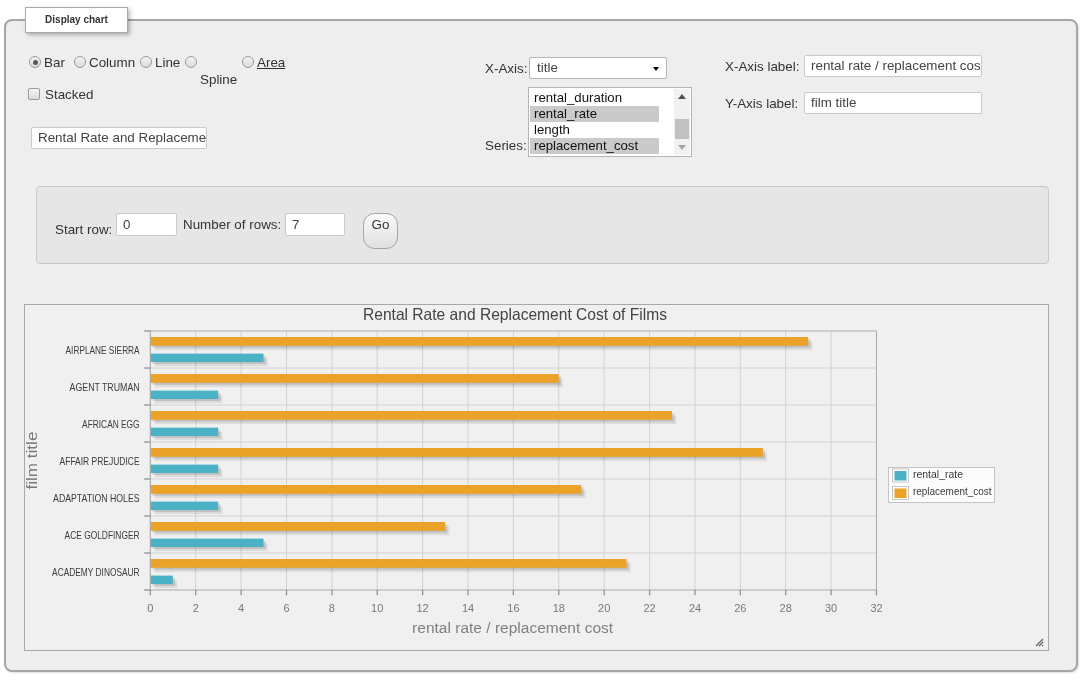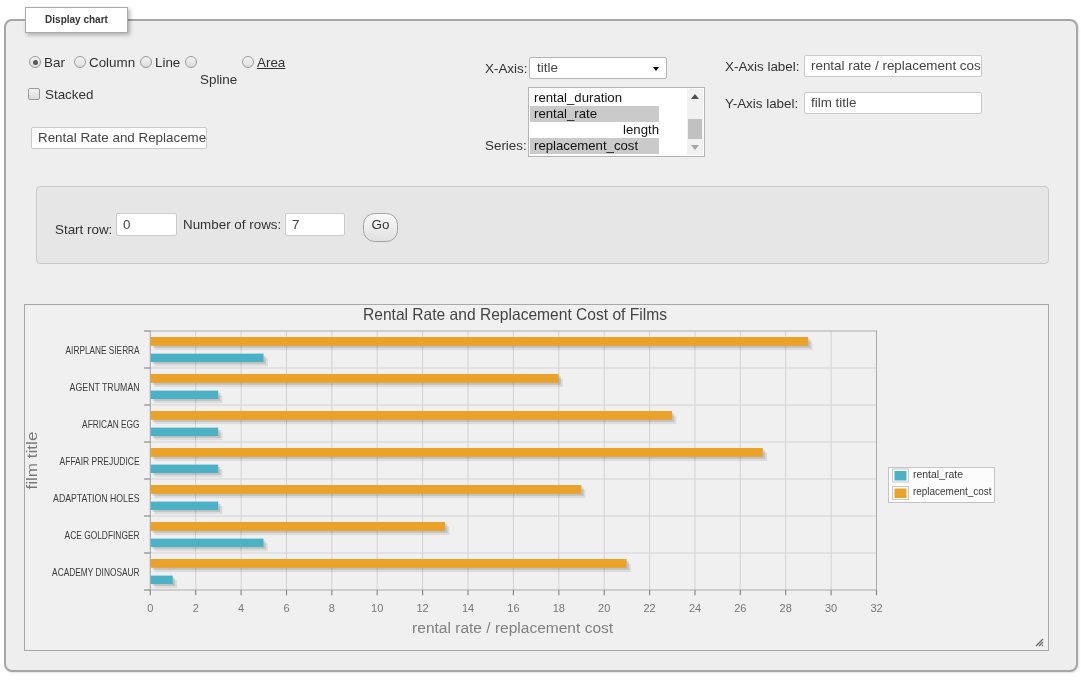--- a/index.html
+++ b/index.html
@@ -14,29 +14,29 @@
 .radio{width:12px;height:12px;border-radius:50%;border:1px solid #9a9a9a;
   background:linear-gradient(#f4f4f4,#dcdcdc);box-sizing:border-box;}
 .radio.checked::after{content:"";position:absolute;left:2.5px;top:2.5px;width:5px;height:5px;
   border-radius:50%;background:#585858;}
 .checkbox{width:12px;height:12px;border-radius:2px;border:1px solid #9a9a9a;
   background:linear-gradient(#f4f4f4,#dcdcdc);box-sizing:border-box;}
 .tinput{background:#fff;border:1px solid #cacaca;border-radius:2px;box-sizing:border-box;
   color:#444;white-space:nowrap;overflow:hidden;}
 #panel{left:36px;top:186px;width:1011px;height:76px;background:#e6e6e6;
   border:1px solid #c9c9c9;border-radius:4px;}
-#gobtn{left:363px;top:213px;width:35px;height:29px;border:1px solid #a3a3a3;border-radius:11.5px;
+#gobtn{left:363px;top:213px;width:35px;height:36px;border:1px solid #a3a3a3;border-radius:11.5px;
   background:linear-gradient(#fafafa,#e0e0e0);text-align:center;line-height:21px;color:#333;box-sizing:border-box;}
 #chartbox{left:24px;top:304px;width:1025px;height:347px;border:1px solid #a8a8a8;
   background:#f0f0f0;box-sizing:border-box;}
 #selectbox{left:529px;top:57px;width:138px;height:22px;background:#fff;border:1px solid #b5b5b5;
   border-radius:2px;box-sizing:border-box;line-height:20px;}
 #selectbox .arrow{position:absolute;right:7px;top:9px;width:0;height:0;
   border-left:3.5px solid transparent;border-right:3.5px solid transparent;border-top:4.5px solid #000;}
-#listbox{left:528px;top:87px;width:177px;height:70px;background:#fff;border:1px solid #b5b5b5;
+#listbox{left:528px;top:87px;width:164px;height:70px;background:#fff;border:1px solid #b5b5b5;
   box-sizing:border-box;}
 .litem{position:absolute;left:1px;height:16px;line-height:16px;padding-left:4px;font-size:13.2px;color:#111;
   width:125px;}
 .litem.sel{background:#cacaca;}
 #sbar{position:absolute;right:1px;top:1px;width:16px;height:66px;background:#f1f1f1;}
 #sthumb{position:absolute;left:1px;top:30px;width:14px;height:20px;background:#c1c1c1;}
 .sarrow{position:absolute;left:4px;width:0;height:0;border-left:4px solid transparent;border-right:4px solid transparent;}
 </style>
 </head>
 <body>
@@ -60,21 +60,21 @@
 
   <div class="abs tinput" style="left:31px;top:127px;width:176px;height:22px;line-height:20px;padding-left:6px;">Rental Rate and Replacement Cost of Films</div>
 
   <div class="abs lbl" style="left:485px;top:61px;">X-Axis:</div>
   <div class="abs tinput" id="selectbox"><span style="padding-left:7px;">title</span><span class="arrow"></span></div>
 
   <div class="abs lbl" style="left:485px;top:138px;">Series:</div>
   <div class="abs" id="listbox">
     <div class="litem" style="top:2px;">rental_duration</div>
     <div class="litem sel" style="top:18px;">rental_rate</div>
-    <div class="litem" style="top:34px;text-align:right;">length</div>
+    <div class="litem" style="top:34px;">length</div>
     <div class="litem sel" style="top:50px;">replacement_cost</div>
     <div id="sbar">
       <div class="sarrow" style="top:5px;border-bottom:5px solid #505050;"></div>
       <div id="sthumb"></div>
       <div class="sarrow" style="bottom:5px;border-top:5px solid #a7a7a7;"></div>
     </div>
   </div>
 
   <div class="abs lbl" style="left:725px;top:59px;">X-Axis label:</div>
   <div class="abs tinput" style="left:804px;top:55px;width:178px;height:22px;line-height:20px;padding-left:6px;">rental rate / replacement cost</div>

